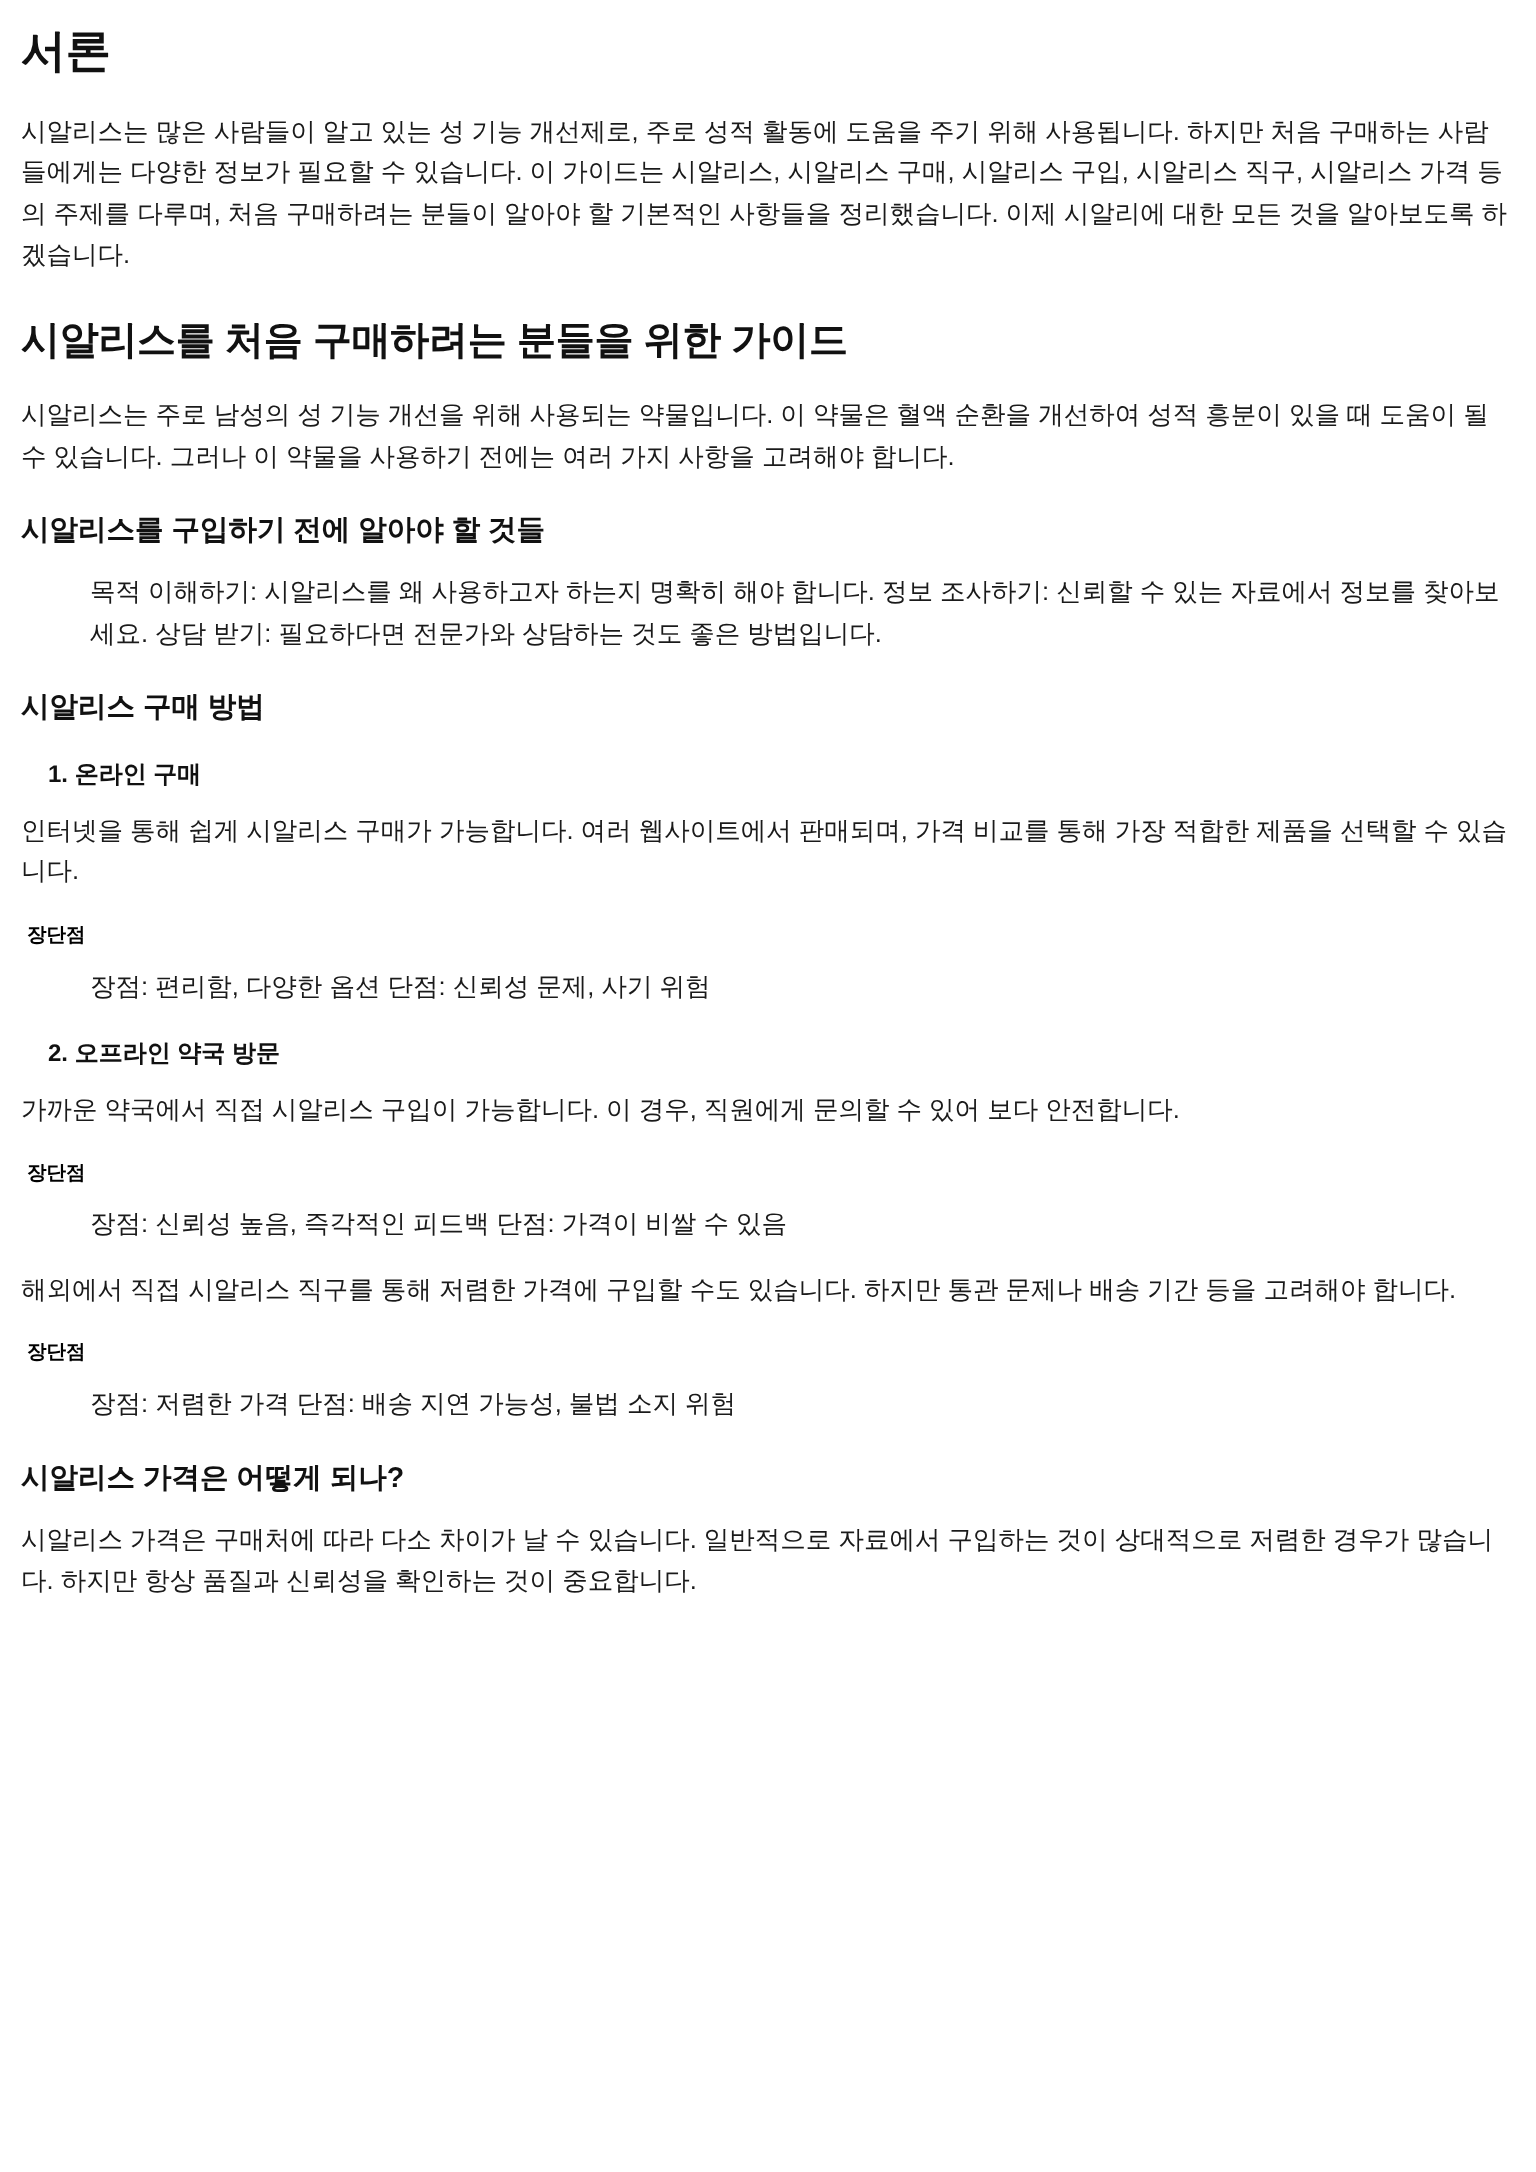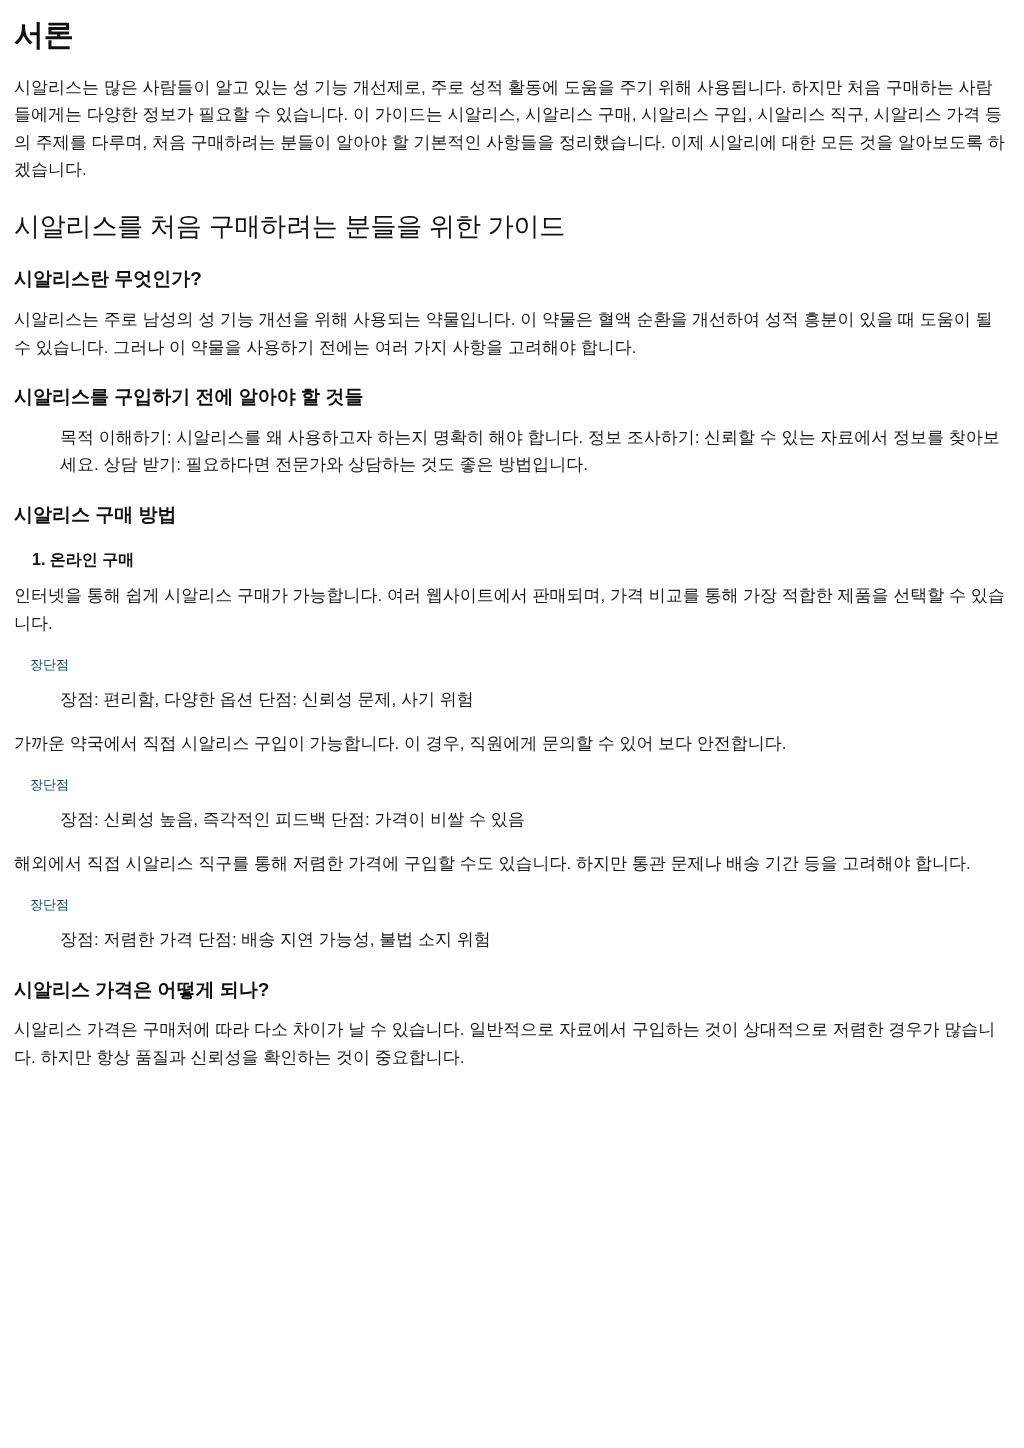--- a/index.html
+++ b/index.html
@@ -23,21 +23,21 @@
     font-size: 30px;
     line-height: 1.25;
     font-weight: bold;
     margin: 6px 0 20px 0;
     letter-spacing: -0.2px;
     color: #111;
   }
   h2.doc-h2 {
     font-size: 26px;
     line-height: 1.3;
-    font-weight: normal;
+    font-weight: bold;
     margin: 26px 0 20px 0;
     letter-spacing: -0.2px;
     color: #111;
   }
   h3.doc-h3 {
     font-size: 19px;
     line-height: 1.3;
     font-weight: bold;
     margin: 24px 0 14px 0;
     color: #111;
@@ -45,23 +45,23 @@
   h4.doc-h4 {
     font-size: 16px;
     line-height: 1.3;
     font-weight: bold;
     margin: 22px 0 12px 18px;
     color: #111;
   }
   h5.doc-h5 {
     font-size: 13px;
     line-height: 1.3;
-    font-weight: normal;
-    margin: 20px 0 10px 16px;
-    color: #0c4a6e;
+    font-weight: bold;
+    margin: 20px 0 10px 4px;
+    color: #000000;
   }
   p.doc-p {
     font-size: 17px;
     line-height: 1.62;
     margin: 0 0 16px 0;
     color: #1a1a1a;
     text-align: left;
   }
   p.doc-indent {
     font-size: 17px;
@@ -78,35 +78,35 @@
 <body>
 
 <div class="page">
 
   <h1 class="doc-h1">서론</h1>
 
   <p class="doc-p">시알리스는 많은 사람들이 알고 있는 성 기능 개선제로, 주로 성적 활동에 도움을 주기 위해 사용됩니다. 하지만 처음 구매하는 사람들에게는 다양한 정보가 필요할 수 있습니다. 이 가이드는 시알리스, 시알리스 구매, 시알리스 구입, 시알리스 직구, 시알리스 가격 등의 주제를 다루며, 처음 구매하려는 분들이 알아야 할 기본적인 사항들을 정리했습니다. 이제 시알리에 대한 모든 것을 알아보도록 하겠습니다.</p>
 
   <h2 class="doc-h2">시알리스를 처음 구매하려는 분들을 위한 가이드</h2>
 
-  <h3 class="doc-h3">시알리스란 무엇인가?</h3>
 
   <p class="doc-p">시알리스는 주로 남성의 성 기능 개선을 위해 사용되는 약물입니다. 이 약물은 혈액 순환을 개선하여 성적 흥분이 있을 때 도움이 될 수 있습니다. 그러나 이 약물을 사용하기 전에는 여러 가지 사항을 고려해야 합니다.</p>
 
   <h3 class="doc-h3">시알리스를 구입하기 전에 알아야 할 것들</h3>
 
   <p class="doc-indent">목적 이해하기: 시알리스를 왜 사용하고자 하는지 명확히 해야 합니다. 정보 조사하기: 신뢰할 수 있는 자료에서 정보를 찾아보세요. 상담 받기: 필요하다면 전문가와 상담하는 것도 좋은 방법입니다.</p>
 
   <h3 class="doc-h3">시알리스 구매 방법</h3>
 
   <h4 class="doc-h4">1. 온라인 구매</h4>
   <p class="doc-p">인터넷을 통해 쉽게 시알리스 구매가 가능합니다. 여러 웹사이트에서 판매되며, 가격 비교를 통해 가장 적합한 제품을 선택할 수 있습니다.</p>
   <h5 class="doc-h5">장단점</h5>
   <p class="doc-indent">장점: 편리함, 다양한 옵션 단점: 신뢰성 문제, 사기 위험</p>
 
+  <h4 class="doc-h4">2. 오프라인 약국 방문</h4>
   <p class="doc-p">가까운 약국에서 직접 시알리스 구입이 가능합니다. 이 경우, 직원에게 문의할 수 있어 보다 안전합니다.</p>
   <h5 class="doc-h5">장단점</h5>
   <p class="doc-indent">장점: 신뢰성 높음, 즉각적인 피드백 단점: 가격이 비쌀 수 있음</p>
 
   <p class="doc-p">해외에서 직접 시알리스 직구를 통해 저렴한 가격에 구입할 수도 있습니다. 하지만 통관 문제나 배송 기간 등을 고려해야 합니다.</p>
   <h5 class="doc-h5">장단점</h5>
   <p class="doc-indent">장점: 저렴한 가격 단점: 배송 지연 가능성, 불법 소지 위험</p>
 
   <h3 class="doc-h3">시알리스 가격은 어떻게 되나?</h3>
   <p class="doc-p tight">시알리스 가격은 구매처에 따라 다소 차이가 날 수 있습니다. 일반적으로 자료에서 구입하는 것이 상대적으로 저렴한 경우가 많습니다. 하지만 항상 품질과 신뢰성을 확인하는 것이 중요합니다.</p>

